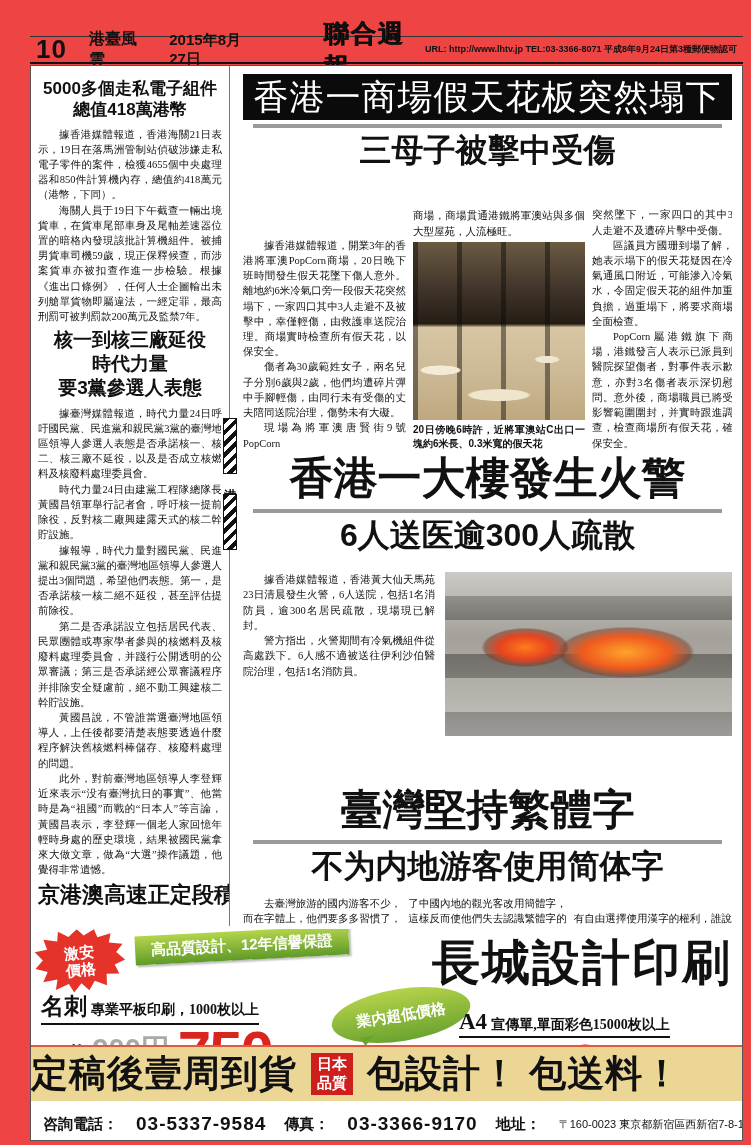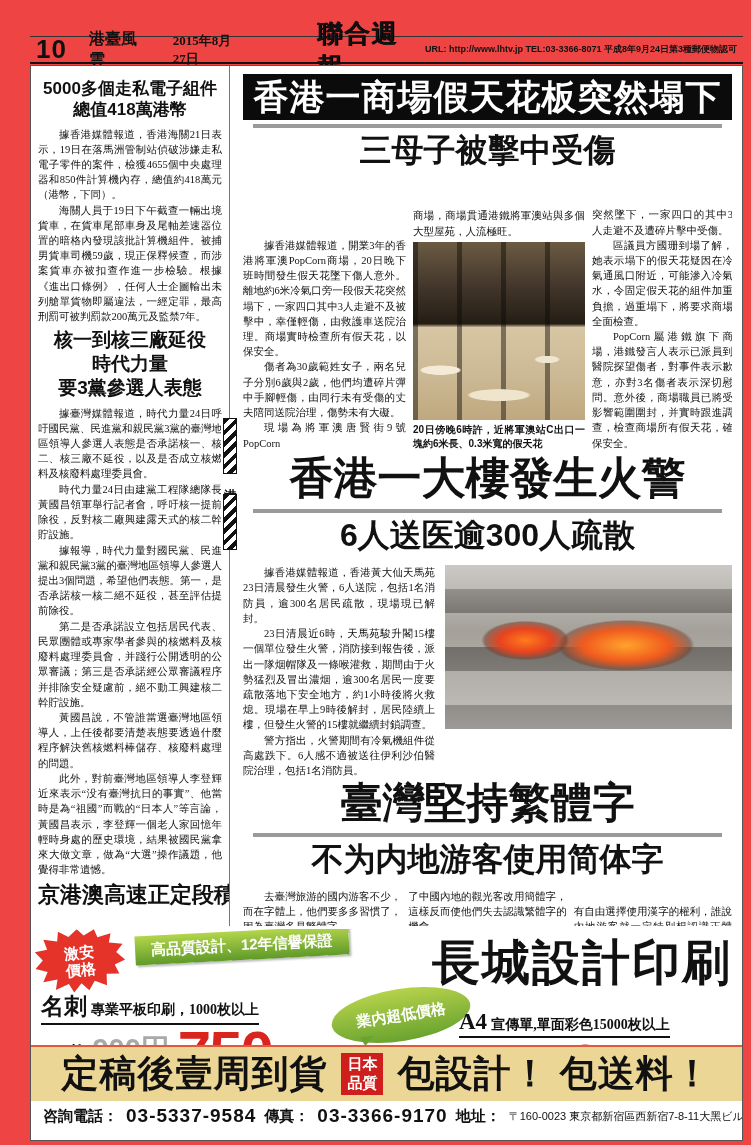--- a/index.html
+++ b/index.html
@@ -7,21 +7,21 @@
   body { font-family:"Liberation Serif", serif; color:#111; position:relative; overflow:hidden; }
   .page { position:absolute; inset:0; background:#ef4444; }
 
   
   .hdr { position:absolute; top:36px; left:30px; width:713px; height:28px;
          border-top:1px solid #333; border-bottom:2px solid #111;
          display:flex; align-items:center; gap:16px; padding:0 6px;
          font-family:"Liberation Sans", sans-serif; }
   .pg-num { font-size:26px; font-weight:900; letter-spacing:1px; }
   .hdr-section { font-size:16px; font-weight:900; margin-left:6px; }
-  .hdr-date { font-size:13px; font-weight:700; margin-left:16px;font-family:Liberation Serif, serif; }
+  .hdr-date { font-size:15px; font-weight:700; margin-left:16px; }
   .masthead { font-size:25px; font-weight:900; letter-spacing:2px; margin-left:60px;
               text-shadow:1px 0 #000; }
   .hdr-info { font-size:9px; font-weight:700; white-space:nowrap; margin-left:4px; }
 
   
   .main-box { position:absolute; top:65px; left:30px; width:713px; bottom:4px;
               border:1px solid #555; background:#fff; }
 
   
   .left-col { position:absolute; left:0; top:0; width:199px; height:860px;
@@ -41,42 +41,42 @@
              display:flex; flex-direction:column; align-items:center; background:#fff; }
   .stripe { width:14px; height:56px; border:1px solid #111;
             background:repeating-linear-gradient(135deg,#111 0 4px,#fff 4px 8px); }
   .v-text { writing-mode:vertical-rl; text-orientation:upright; font-size:13px; font-weight:900;
             font-family:"Liberation Sans", sans-serif; letter-spacing:3px; padding:4px 0; }
 
   
   .right-col { position:absolute; left:200px; right:0; top:0; height:860px;
                padding:8px 10px 0 12px; overflow:hidden; }
   .banner { background:#0b0b0b; color:#fff; text-align:center; height:46px;
-            font-family:"Liberation Sans", sans-serif; font-weight:700; font-size:35px;
+            font-family:"Liberation Sans", sans-serif; font-weight:400; font-size:35px;
             line-height:46px; letter-spacing:1px; white-space:nowrap; overflow:hidden; }
   .rule { height:4px; background:#9a9a9a; margin:4px 10px; }
   .subhead { text-align:center; font-family:"Liberation Sans", sans-serif; font-weight:900;
              font-size:32px; line-height:1.15; margin:2px 0 6px 0; }
   .cols { display:flex; gap:7px;align-items:flex-end; }
   .collapse-cols { height:276px; overflow:hidden; }
   .col { flex:1; }
   .c1 { flex:0 0 163px; }
   .c2 { flex:0 0 172px; }
   .c3 { flex:0 0 141px; }
   .debris-photo { height:178px; margin:3px 0 3px 0;
     background:
       radial-gradient(ellipse 34px 8px at 16% 72%, #f3ead7 0 55%, rgba(0,0,0,0) 62%),
       radial-gradient(ellipse 52px 10px at 50% 86%, #efe4cc 0 55%, rgba(0,0,0,0) 62%),
       radial-gradient(ellipse 20px 6px at 78% 66%, #efe6d2 0 55%, rgba(0,0,0,0) 65%),
       repeating-linear-gradient(90deg, rgba(10,8,5,.45) 0 5px, rgba(0,0,0,0) 5px 44px),
       linear-gradient(180deg,#6b5b43 0%,#41352a 26%,#241d14 46%,#d8c5a3 48%,#cbb894 76%,#bfa87f 100%); }
   .caption { font-size:10px; font-weight:700; line-height:1.4; text-align:justify;
              font-family:"Liberation Sans", sans-serif; }
   .fire-h { font-size:44px; }
-  .fire-row { display:flex; gap:10px; height:212px; overflow:hidden; margin-top:11px; }
+  .fire-row { display:flex; gap:10px; height:212px; overflow:hidden; margin-top:18px; }
   .fire-text { flex:0 0 192px; }
   .fire-photo { flex:1; height:164px;
     background:
       radial-gradient(ellipse 58px 26px at 28% 46%, #ff7b1c 0%, #e8431f 45%, rgba(120,60,40,.55) 70%, rgba(0,0,0,0) 76%),
       radial-gradient(ellipse 86px 32px at 63% 49%, #ffa32b 0%, #f05a1e 50%, rgba(120,60,40,.5) 75%, rgba(0,0,0,0) 80%),
       linear-gradient(180deg, rgba(255,255,255,.5), rgba(255,255,255,.12) 40%, rgba(255,255,255,.42)),
       repeating-linear-gradient(0deg, #55514b 0 24px, #98948c 24px 58px),
       repeating-linear-gradient(90deg, rgba(175,173,168,.9) 0 16px, rgba(0,0,0,0) 16px 72px),
       #9a9994; }
   .taiwan-h { font-size:42px; }
@@ -107,29 +107,29 @@
   .unit { font-size:21px; font-weight:900; color:#d9251d; padding-bottom:2px; font-family:"Liberation Sans", sans-serif; }
   .bubble { position:absolute; left:300px; top:60px; width:140px; height:52px; border-radius:50%;
     background:linear-gradient(180deg,#b5d24b,#6aa32f); transform:rotate(-9deg);
     color:#fff; font-family:"Liberation Sans", sans-serif; font-weight:900; font-size:15px;
     display:flex; align-items:center; justify-content:center; }
   .bubble::after { content:""; position:absolute; left:26px; bottom:-8px; border:9px solid rgba(0,0,0,0);
     border-top-color:#6aa32f; border-left-width:4px; border-right-width:10px; }
   .bubble-note { position:absolute; left:312px; top:120px; color:#d9251d; font-weight:900;
     font-size:14px; font-family:"Liberation Sans", sans-serif; white-space:nowrap; }
   .band { position:absolute; left:0; right:0; top:116px; height:56px; background:#ecd695;
-    border-top:2px solid #e0593a; display:flex; align-items:center; justify-content:center; gap:14px; }
+    border-top:2px solid #e0593a; display:flex; align-items:center; justify-content:flex-start; gap:14px; }
   .band-text { font-size:37px; font-weight:900; font-family:"Liberation Serif", serif; letter-spacing:1px; white-space:nowrap; }
   .jp-badge { width:42px; height:42px; background:#cf1f1c; color:#fff; font-family:"Liberation Sans", sans-serif;
     font-weight:900; font-size:15px; line-height:1.25; display:flex; flex-direction:column;
     align-items:center; justify-content:center; }
 
   
-  .contact { position:absolute; left:0; right:0; bottom:8px; height:32px; display:flex;
-    align-items:center; padding:0 12px; gap:8px; font-family:"Liberation Sans", sans-serif;
+  .contact { position:absolute; left:0; right:0; bottom:0; height:32px; display:flex;
+    align-items:center; padding:0 12px; gap:18px; font-family:"Liberation Sans", sans-serif;
     font-weight:700; white-space:nowrap; overflow:hidden; }
   .c-label { font-size:15px; }
   .c-num { font-size:19px; letter-spacing:1px; }
   .c-addr { font-size:11px; font-weight:400; }
 </style>
 </head>
 <body>
 
 <div class="page">
 
@@ -201,21 +201,20 @@
           <p class="body ind">PopCorn屬港鐵旗下商場，港鐵發言人表示已派員到醫院探望傷者，對事件表示歉意，亦對3名傷者表示深切慰問。意外後，商場職員已將受影響範圍圍封，并實時跟進調查，檢查商場所有假天花，確保安全。</p>
         </div>
       </div>
 
       <h1 class="subhead fire-h">香港一大樓發生火警</h1>
       <div class="rule"></div>
       <h2 class="subhead">6人送医逾300人疏散</h2>
       <div class="fire-row">
         <div class="fire-text">
           <p class="body ind">據香港媒體報道，香港黃大仙天馬苑23日清晨發生火警，6人送院，包括1名消防員，逾300名居民疏散，現場現已解封。</p>
-          <p class="body ind">23日清晨近6時，天馬苑駿升閣15樓一個單位發生火警，消防接到報告後，派出一隊烟帽隊及一條喉灌救，期間由于火勢猛烈及冒出濃烟，逾300名居民一度要疏散落地下安全地方，約1小時後將火救熄。現場在早上9時後解封，居民陸續上樓，但發生火警的15樓就繼續封鎖調查。</p>
           <p class="body ind">警方指出，火警期間有冷氣機組件從高處跌下。6人感不適被送往伊利沙伯醫院治理，包括1名消防員。</p>
         </div>
         <div class="fire-photo"></div>
       </div>
 
       <h1 class="subhead taiwan-h">臺灣堅持繁體字</h1>
       <div class="rule"></div>
       <h2 class="subhead">不为内地游客使用简体字</h2>
       <div class="cols taiwan-cols">
         <div class="col">

